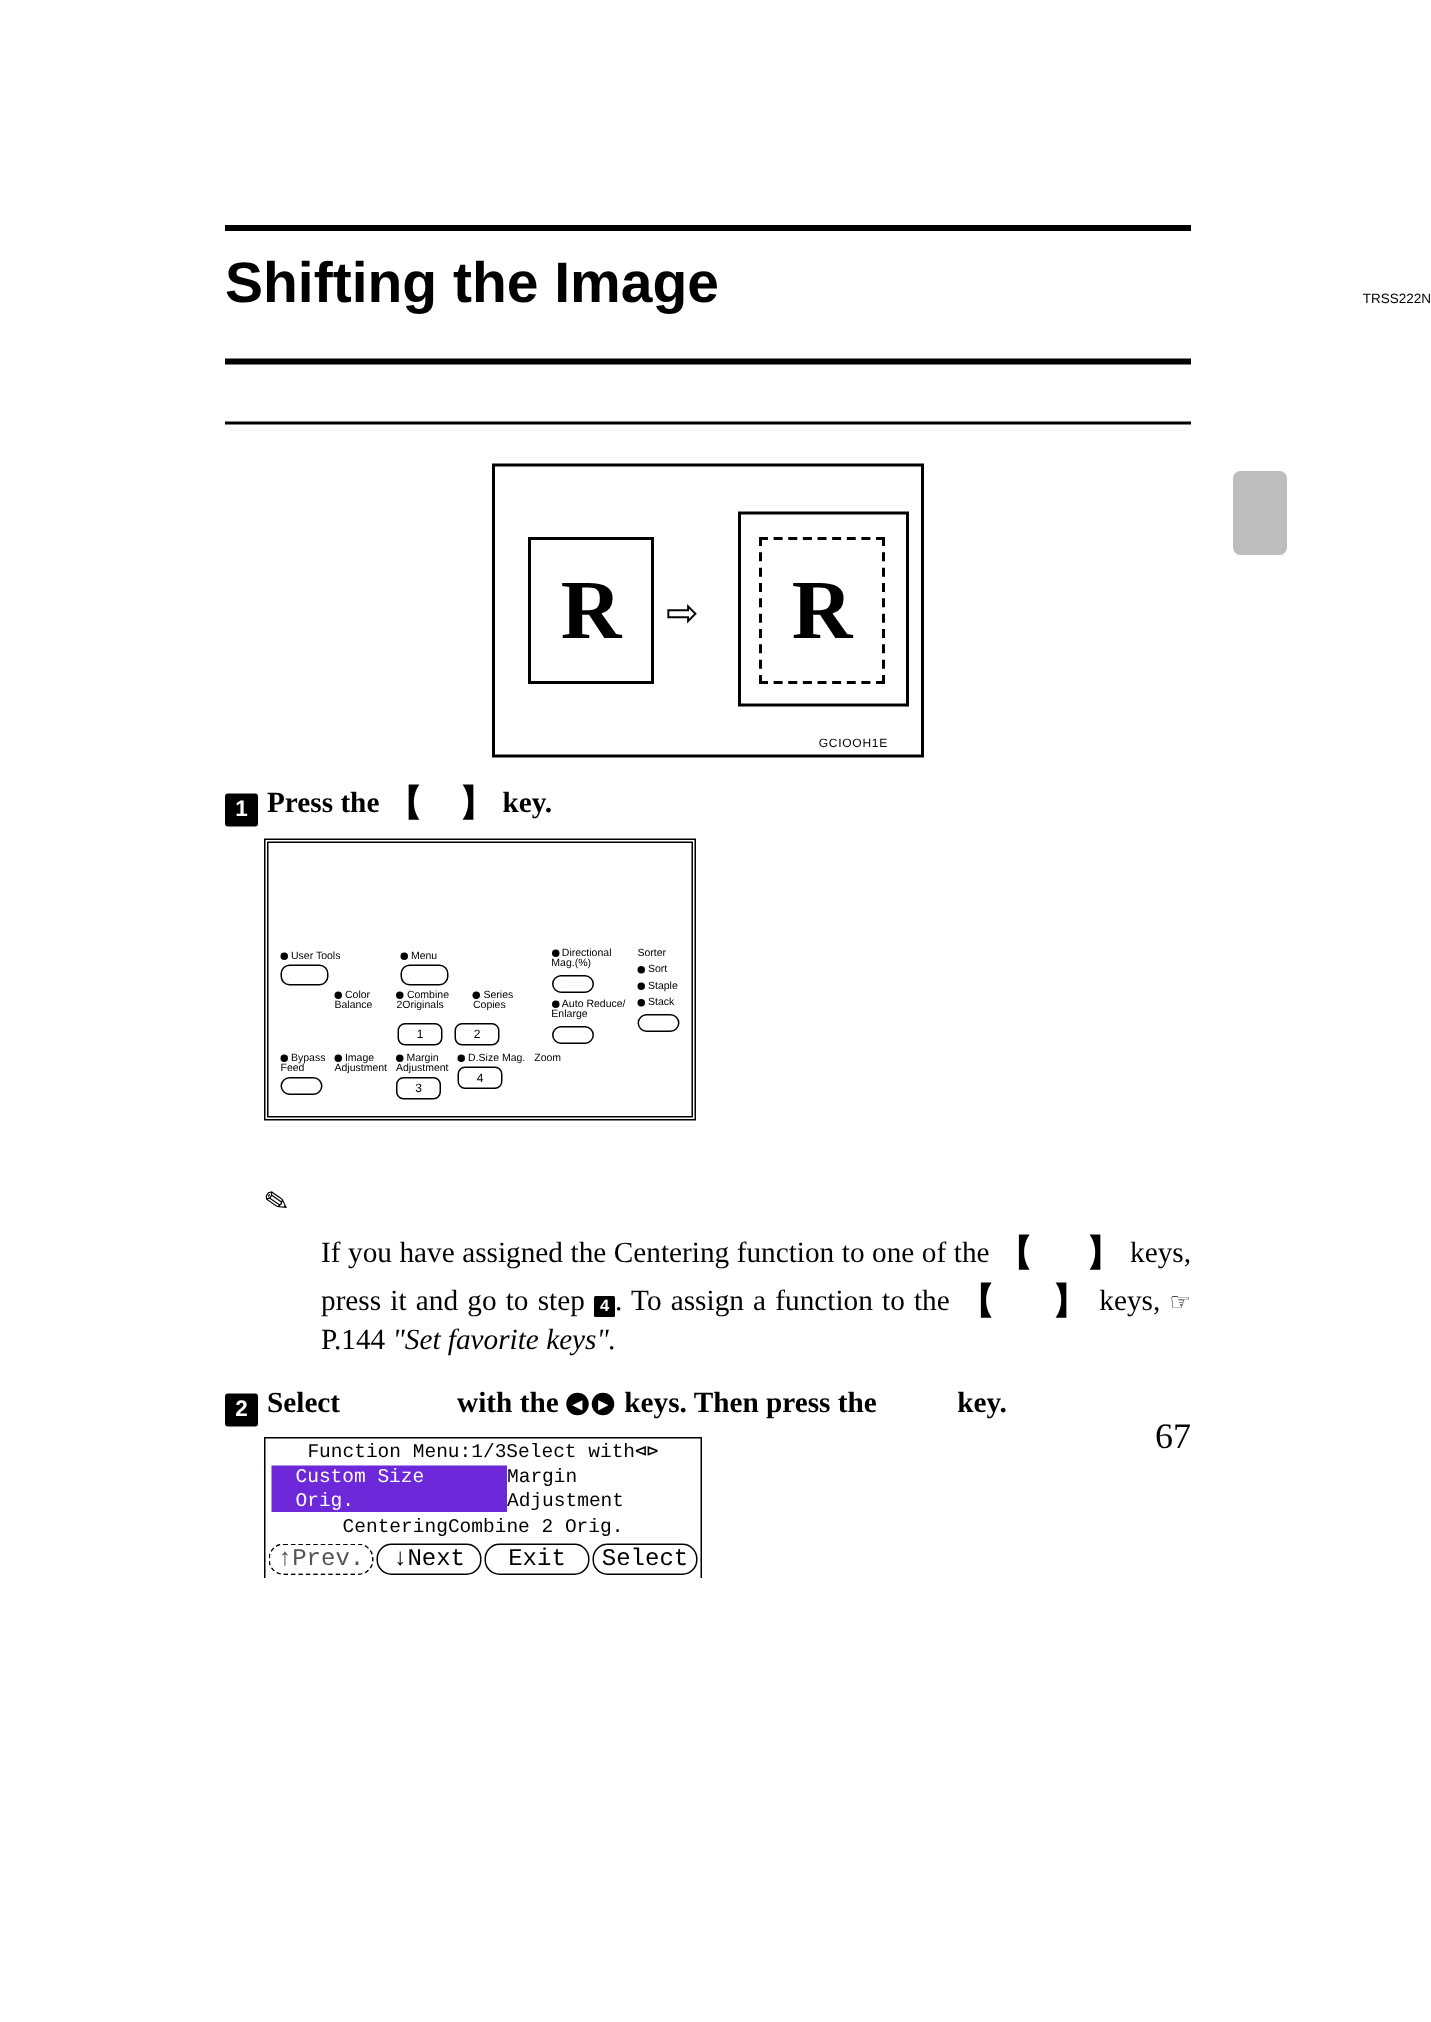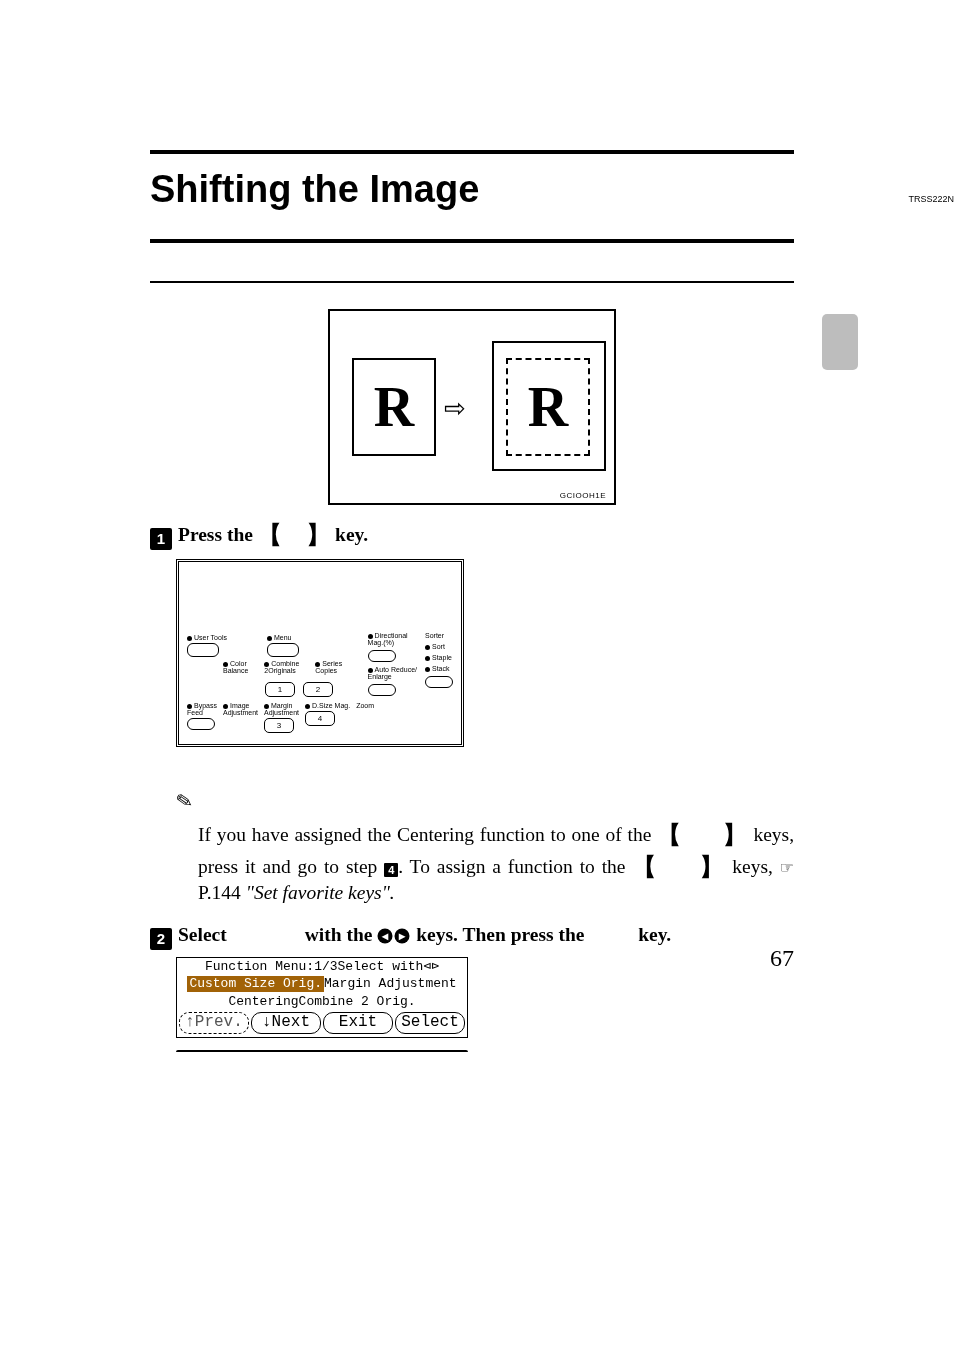--- a/index.html
+++ b/index.html
@@ -85,21 +85,21 @@
     font-size: 56px;
     line-height: 1;
   }
   .arrow-r {
     position: absolute;
     left: 114px; top: 82px;
     font-size: 26px;
   }
   .fig-code {
     position: absolute;
-    right: 8px; bottom: 3px;
+    right: 22px; bottom: 3px;
     font-family: Arial, sans-serif;
     font-size: 8px;
     letter-spacing: 0.5px;
   }
   .body-text {
     font-size: 19.5px;
     line-height: 1.28;
     margin: 16px 0 20px 0;
     text-align: justify;
   }
@@ -174,21 +174,21 @@
   .pencil {
     font-size: 20px;
     transform: rotate(-10deg);
     display: inline-block;
     margin-bottom: 4px;
   }
   .note-text {
     font-size: 19.5px;
     line-height: 1.32;
     text-align: justify;
-    margin-left: 22px;
+    margin-left: 38px;
   }
   .inline-box {
     display: inline-flex;
     width: 14px; height: 14px;
     background: #000; color:#fff;
     font-family: Arial, sans-serif;
     font-size: 11px; font-weight:700;
     align-items:center; justify-content:center;
     border-radius:1px;
     position: relative; top: 1px;
@@ -211,23 +211,23 @@
     font-size: 13px;
     line-height: 1.2;
     box-sizing: border-box;
   }
   .lcd-line {
     display: flex;
     justify-content: center;
     padding: 1px 4px;
   }
   .inv {
-    background: #a16207;
+    background: #6d28d9;
     color: #fff;
-    padding: 0 2px;
+    padding: 0 16px;
   }
   .lcd-btnrow {
     display: flex;
     gap: 2px;
     padding: 2px 2px 3px 2px;
   }
   .lcd-btn {
     flex: 1;
     border: 1.2px solid #000;
     border-radius: 10px;

